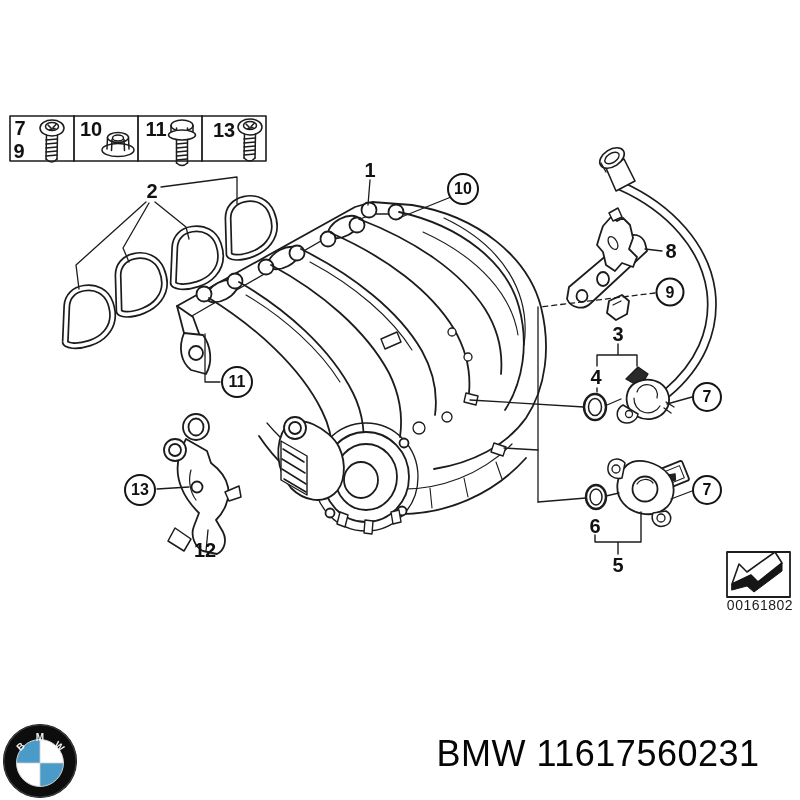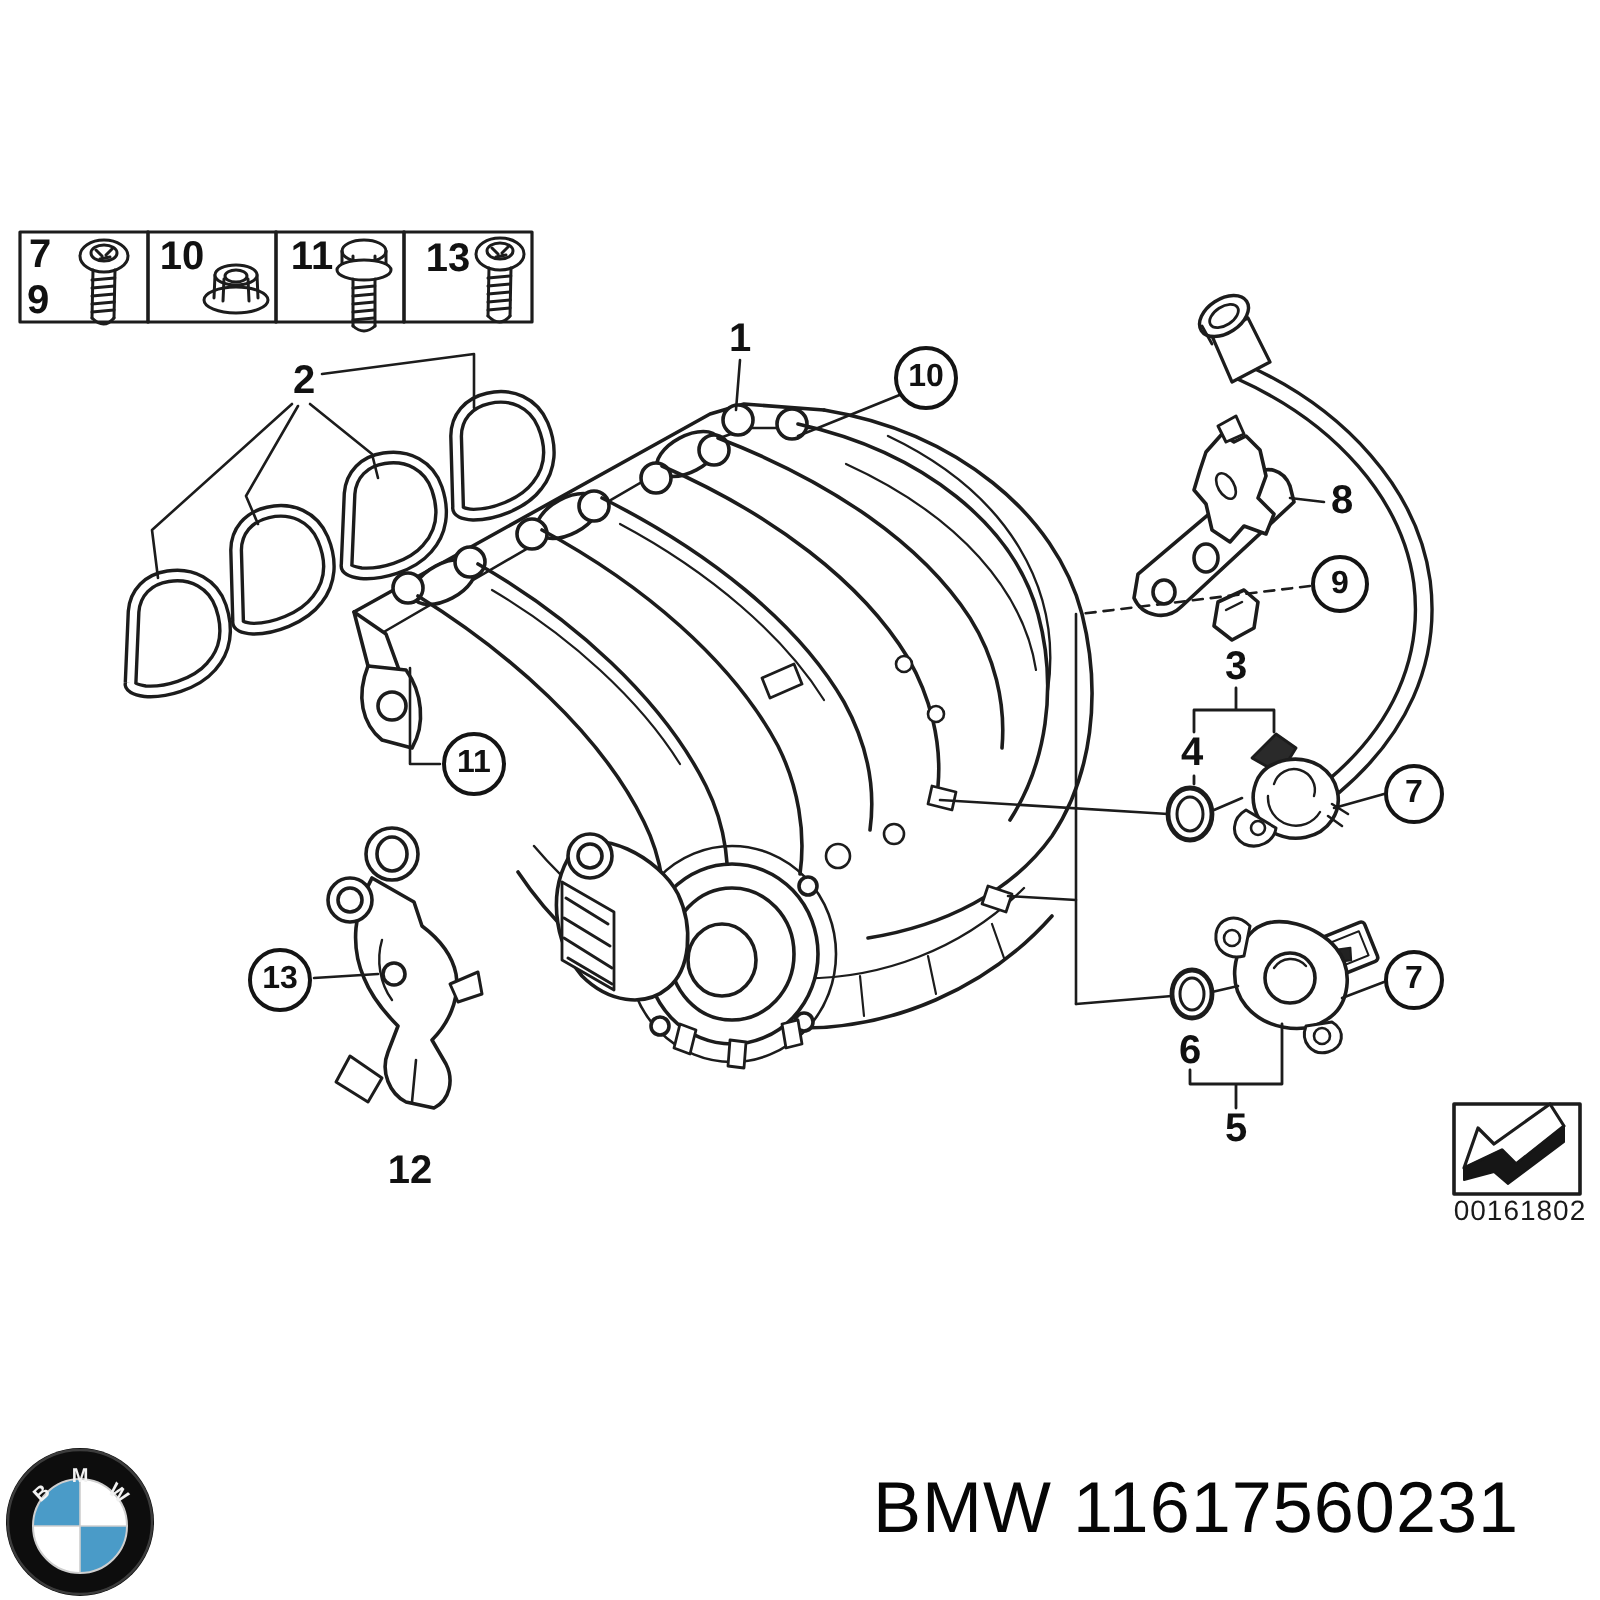--- a/index.html
+++ b/index.html
@@ -275,21 +275,21 @@
 <div class="leglbl" style="left:156px;top:129px">11</div>
 <div class="leglbl" style="left:224px;top:130px">13</div>
 
 <div class="lbl" style="left:370px;top:170px">1</div>
 <div class="lbl" style="left:152px;top:191px">2</div>
 <div class="lbl" style="left:618px;top:334px">3</div>
 <div class="lbl" style="left:596px;top:377px">4</div>
 <div class="lbl" style="left:618px;top:565px">5</div>
 <div class="lbl" style="left:595px;top:526px">6</div>
 <div class="lbl" style="left:671px;top:251px">8</div>
-<div class="lbl" style="left:205px;top:586px">12</div>
+<div class="lbl" style="left:205px;top:550px">12</div>
 
 <div class="circ" style="left:463px;top:189px">10</div>
 <div class="circ" style="left:237px;top:382px">11</div>
 <div class="circ" style="left:670px;top:292px;width:29px;height:29px">9</div>
 <div class="circ" style="left:707px;top:397px;width:30px;height:30px">7</div>
 <div class="circ" style="left:707px;top:490px;width:30px;height:30px">7</div>
 <div class="circ" style="left:140px;top:490px">13</div>
 
 <div class="stamp-code">00161802</div>
 <div class="footer-text">BMW 11617560231</div>

